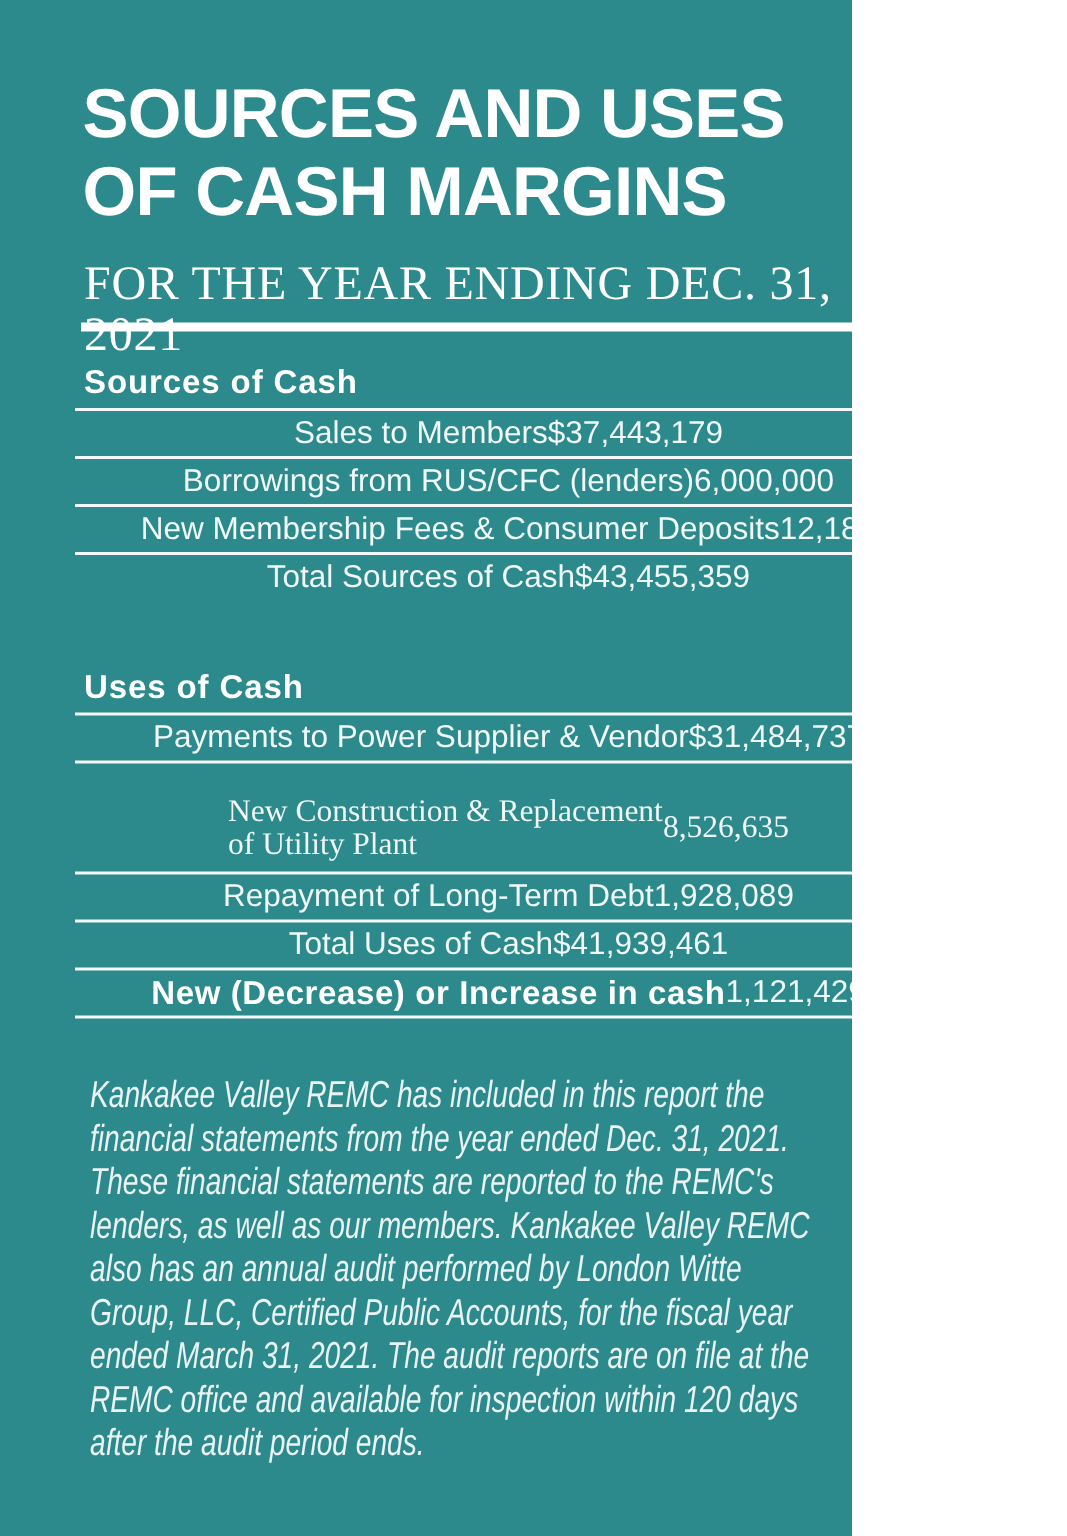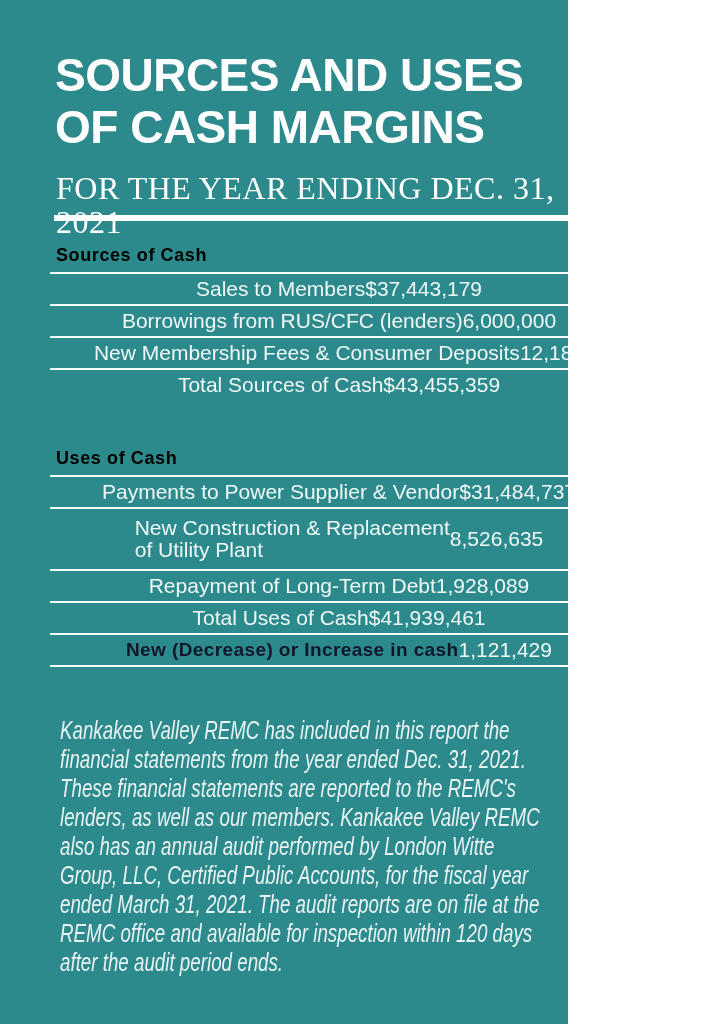--- a/index.html
+++ b/index.html
@@ -22,37 +22,37 @@
     color:#ffffff;
   }
   .divider {
     position:absolute; left:54px; top:215px;
     width:517px; height:6px; background:#ffffff;
   }
   .table { position:absolute; left:50px; width:572px; }
   .sources { top:243px; }
   .uses    { top:446px; }
   .section-header {
-    font-weight:bold; font-size:18px; line-height:24px;
-    letter-spacing:0.6px; color:#000000;
+    font-weight:bold; font-size:22px; line-height:24px;
+    letter-spacing:0.6px; color:#ffffff;
     padding:0 0 5px 6px;
     border-bottom:2px solid rgba(255,255,255,0.95);
   }
   .row {
     display:flex; justify-content:center; align-items:center;
     padding:4px 0 4px 6px;
     border-bottom:2px solid rgba(255,255,255,0.95);
     font-size:21px; color:#f0f8f8;
   }
   .row .label { line-height:22px; white-space:pre-line; }
   .row .value { line-height:22px; text-align:right; }
-  .row.multiline { padding-top:8px; padding-bottom:8px; }
+  .row.multiline { padding-top:20px; padding-bottom:8px;font-family:Liberation Serif, serif; }
   .row.no-border { border-bottom:none; }
   .row.bold .label {
-    font-weight:bold; font-size:19px; letter-spacing:0.4px; color:#0f172a;
+    font-weight:bold; font-size:22px; letter-spacing:0.4px; color:#ffffff;
   }
   .note {
     position:absolute; left:60px; top:716px; margin:0;
     width:780px;
     transform:scaleX(0.75); transform-origin:top left;
     font-style:italic; font-size:25px; line-height:29px;
     color:#e9f3f3; white-space:pre-line;
   }
 </style>
 </head>

